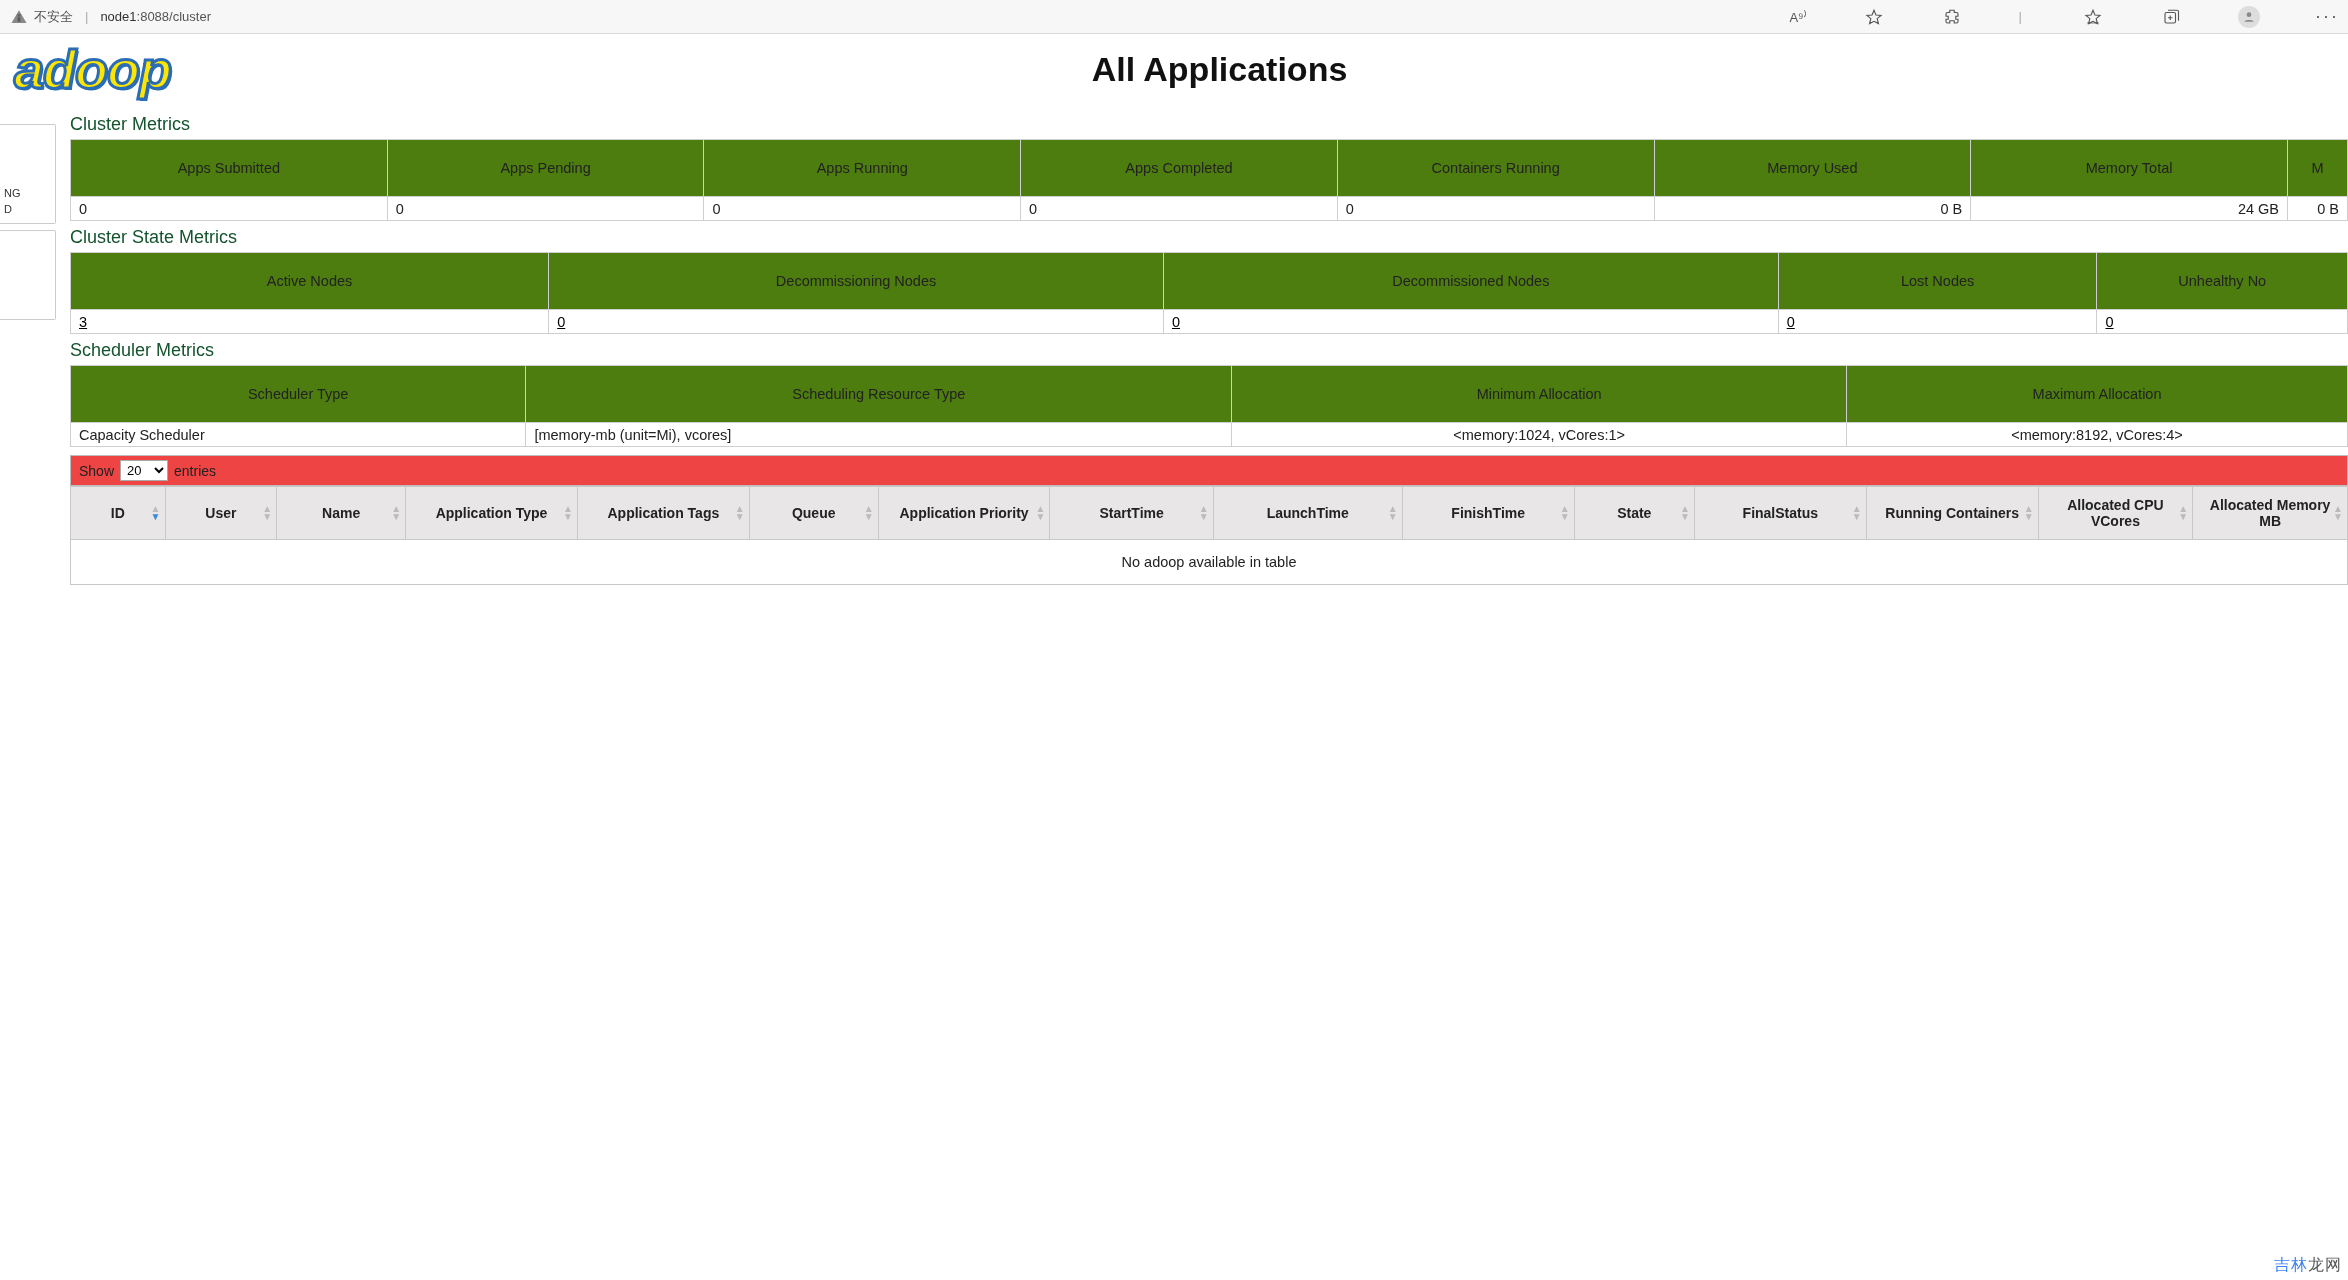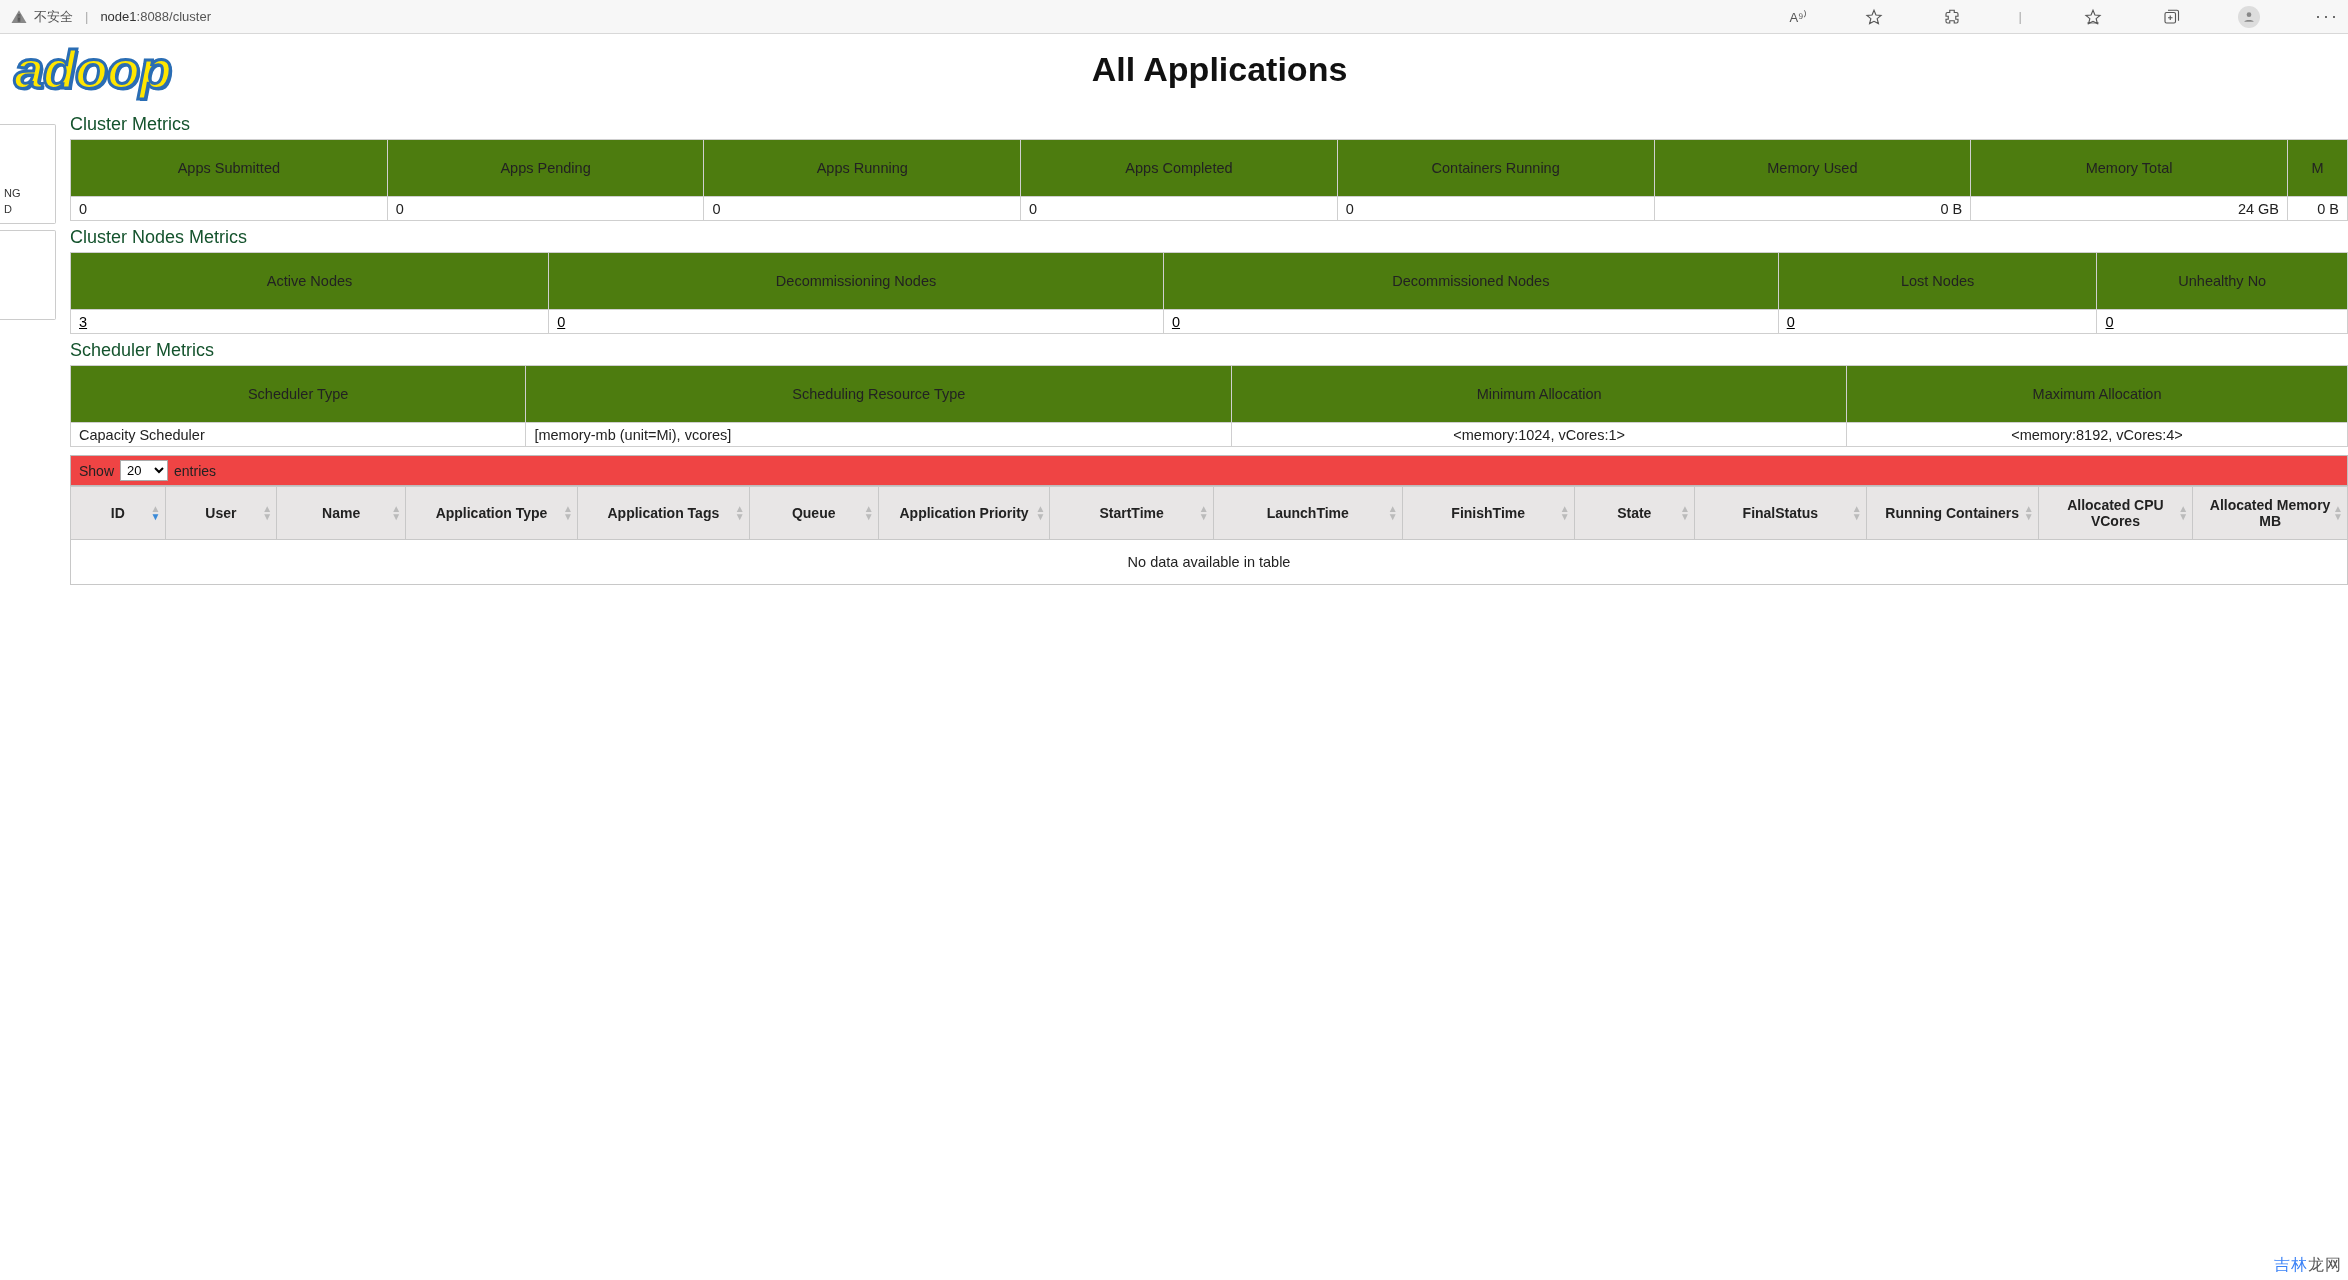--- a/index.html
+++ b/index.html
@@ -150,21 +150,21 @@
         <td>0</td>
         <td>0</td>
         <td>0</td>
         <td style="text-align:right">0 B</td>
         <td style="text-align:right">24 GB</td>
         <td style="text-align:right">0 B</td>
       </tr>
         </tbody>
     </table>
 
-    <div class="section-title">Cluster Nodes Metrics</div>
+    <div class="section-title">Cluster State Metrics</div>
     <table class="metrics">
       <thead>
           <tr>
         <th style="width:21%">Active Nodes</th>
         <th style="width:27%">Decommissioning Nodes</th>
         <th style="width:27%">Decommissioned Nodes</th>
         <th style="width:14%">Lost Nodes</th>
         <th>Unhealthy No</th>
       </tr>
         </thead>
@@ -266,21 +266,21 @@
                   <span class="down">▼</span>
                 </span></th>
               <th style="width: 90px;">Allocated Memory MB<span class="sort-arrows">
                   <span class="up">▲</span>
                   <span class="down">▼</span>
                 </span></th>
             </tr>
           </thead>
       <tbody>
         <tr>
-          <td colspan="15">No data available in table</td>
+          <td colspan="15">No adoop available in table</td>
         </tr>
       </tbody>
     </table>
     </div>
 
   </div>
 </div>
 
 <div class="watermark">
   <span class="r">吉林</span><span class="g">龙网</span>

